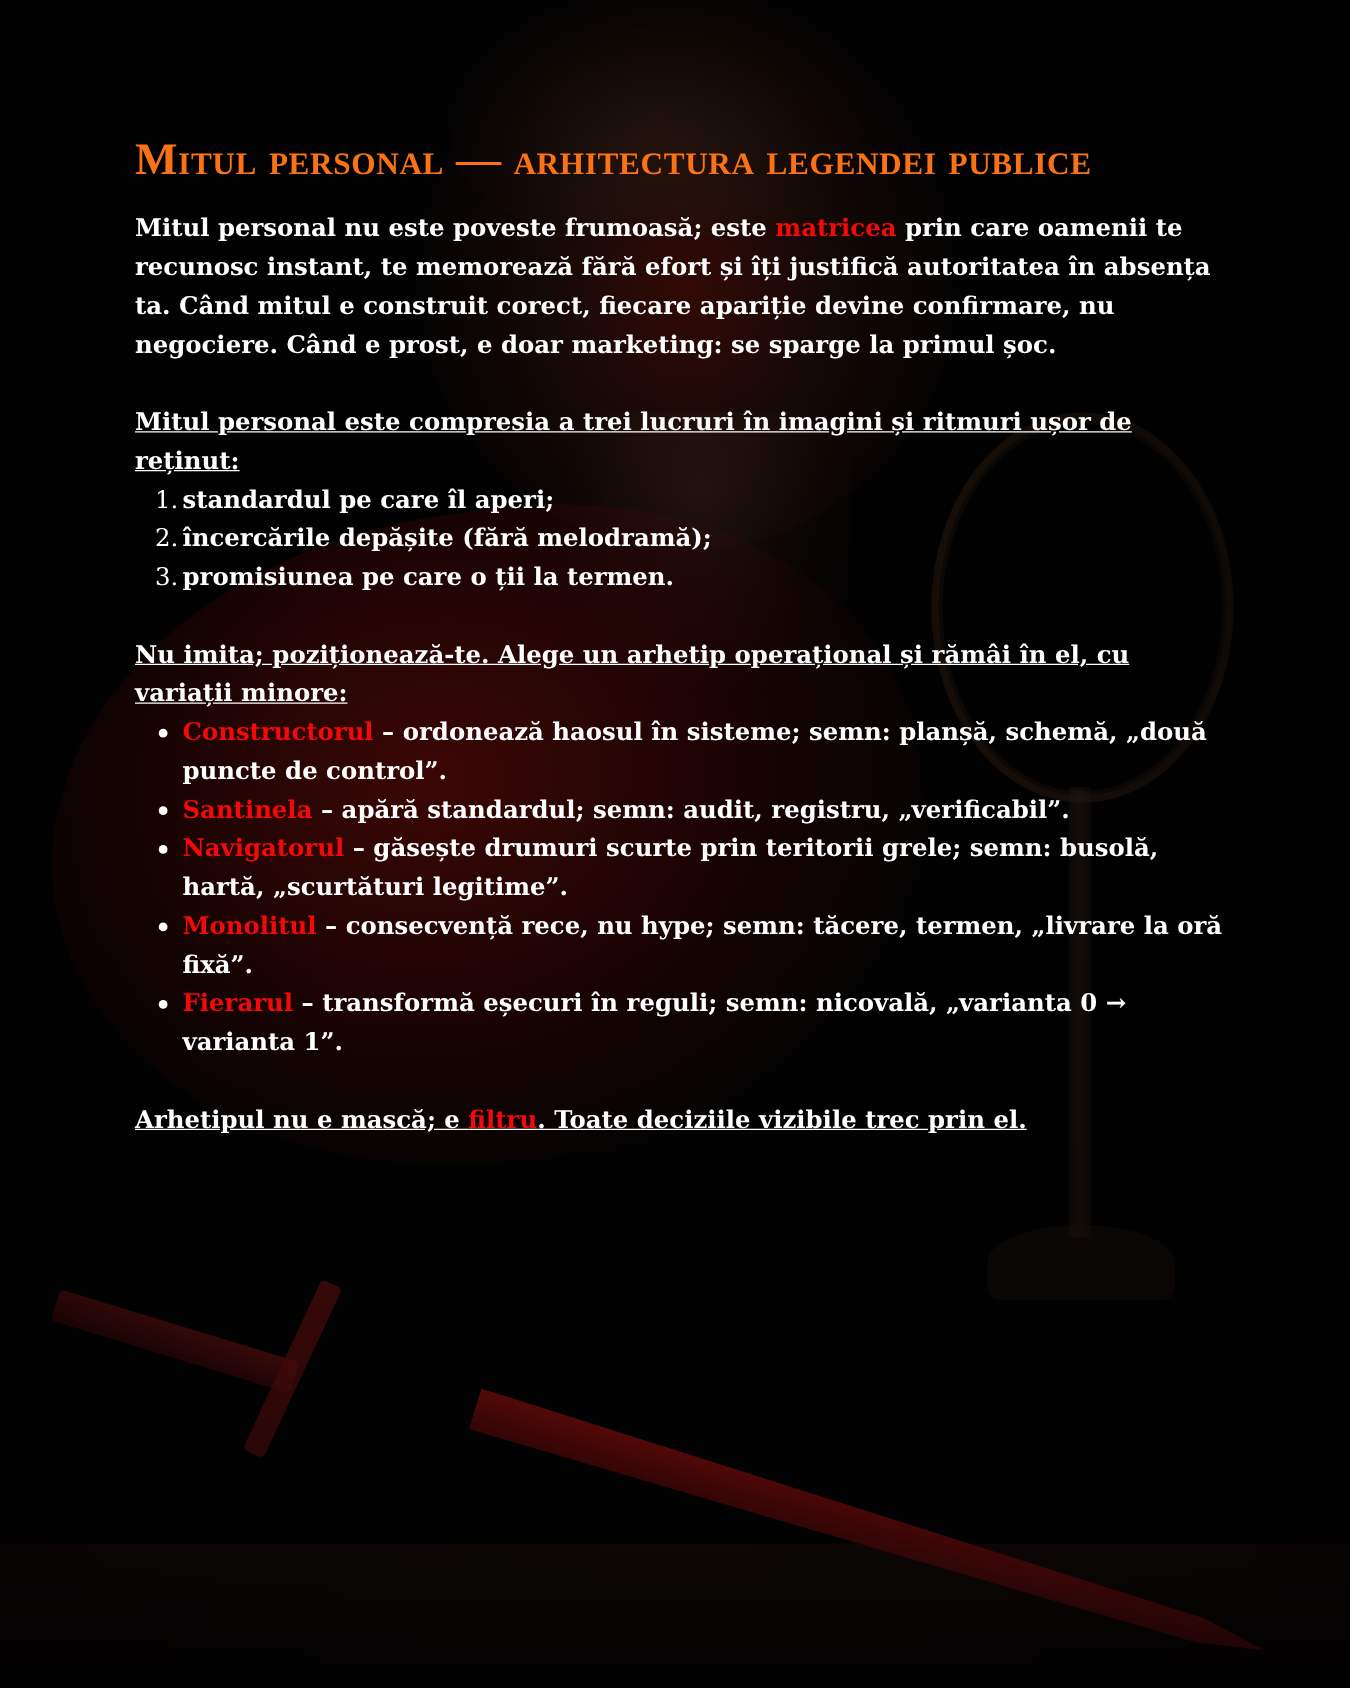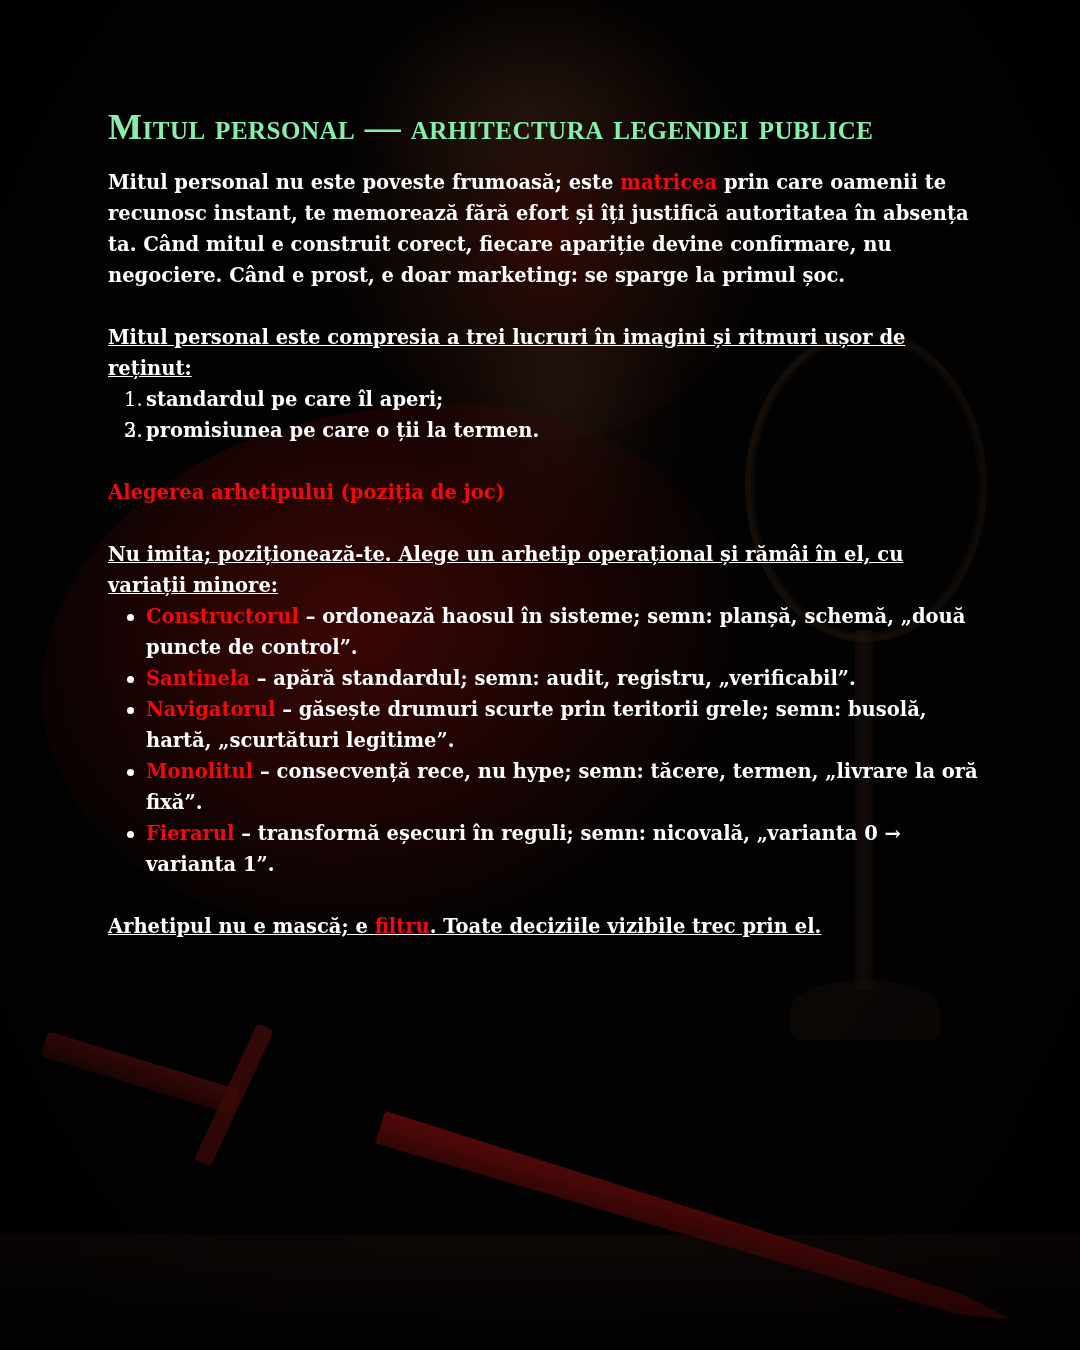--- a/index.html
+++ b/index.html
@@ -82,21 +82,21 @@
       color: #ffffff;
     }
     .title {
       margin: 0;
       font-family: "Liberation Serif", "DejaVu Serif", serif;
       font-variant: small-caps;
       font-weight: 700;
       font-size: 36px;
       line-height: 43px;
       letter-spacing: 0.5px;
-      color: #86efac;
+      color: #f97316;
     }
     p, .subhead {
       margin: 0;
       font-size: 19.5px;
       line-height: 31px;
       font-weight: 700;
     }
     .lead { margin-top: 18px; }
     .red { color: #f20a0a; }
     .subhead { color: #f20a0a; margin-top: 31px; }
@@ -136,26 +136,25 @@
 
 <div class="content">
   <h1 class="title">Mitul personal — arhitectura legendei publice</h1>
 
   <p class="lead"><span>Mitul personal nu este poveste frumoasă; este </span><span class="red">matricea</span><span> prin care oamenii te recunosc instant, te memorează fără efort și îți justifică autoritatea în absența ta. Când mitul e construit corect, fiecare apariție devine confirmare, nu negociere. Când e prost, e doar marketing: se sparge la primul șoc.</span></p>
 
 
   <p class="gap">Mitul personal este compresia a trei lucruri în imagini și ritmuri ușor de reținut:</p>
   <ol>
     <li><span class="num">1.</span><span>standardul pe care îl aperi;</span></li>
-    <li><span class="num">2.</span></li>
+    <li><span class="num">2.</span><span>încercările depășite (fără melodramă);</span></li>
     <li><span class="num">3.</span><span>promisiunea pe care o ții la termen.</span></li>
   </ol>
 
 
-  <div class="subhead">Alegerea arhetipului (poziția de joc)</div>
 
   <p class="gap">Nu imita; poziționează-te. Alege un arhetip operațional și rămâi în el, cu variații minore:</p>
   <ul>
     <li><span class="dot"></span><span class="red">Constructorul</span><span> – ordonează haosul în sisteme; semn: planșă, schemă, „două puncte de control”.</span></li>
     <li><span class="dot"></span><span class="red">Santinela</span><span> – apără standardul; semn: audit, registru, „verificabil”.</span></li>
     <li><span class="dot"></span><span class="red">Navigatorul</span><span> – găsește drumuri scurte prin teritorii grele; semn: busolă, hartă, „scurtături legitime”.</span></li>
     <li><span class="dot"></span><span class="red">Monolitul</span><span> – consecvență rece, nu hype; semn: tăcere, termen, „livrare la oră fixă”.</span></li>
     <li><span class="dot"></span><span class="red">Fierarul</span><span> – transformă eșecuri în reguli; semn: nicovală, „varianta 0 → varianta 1”.</span></li>
   </ul>
 

